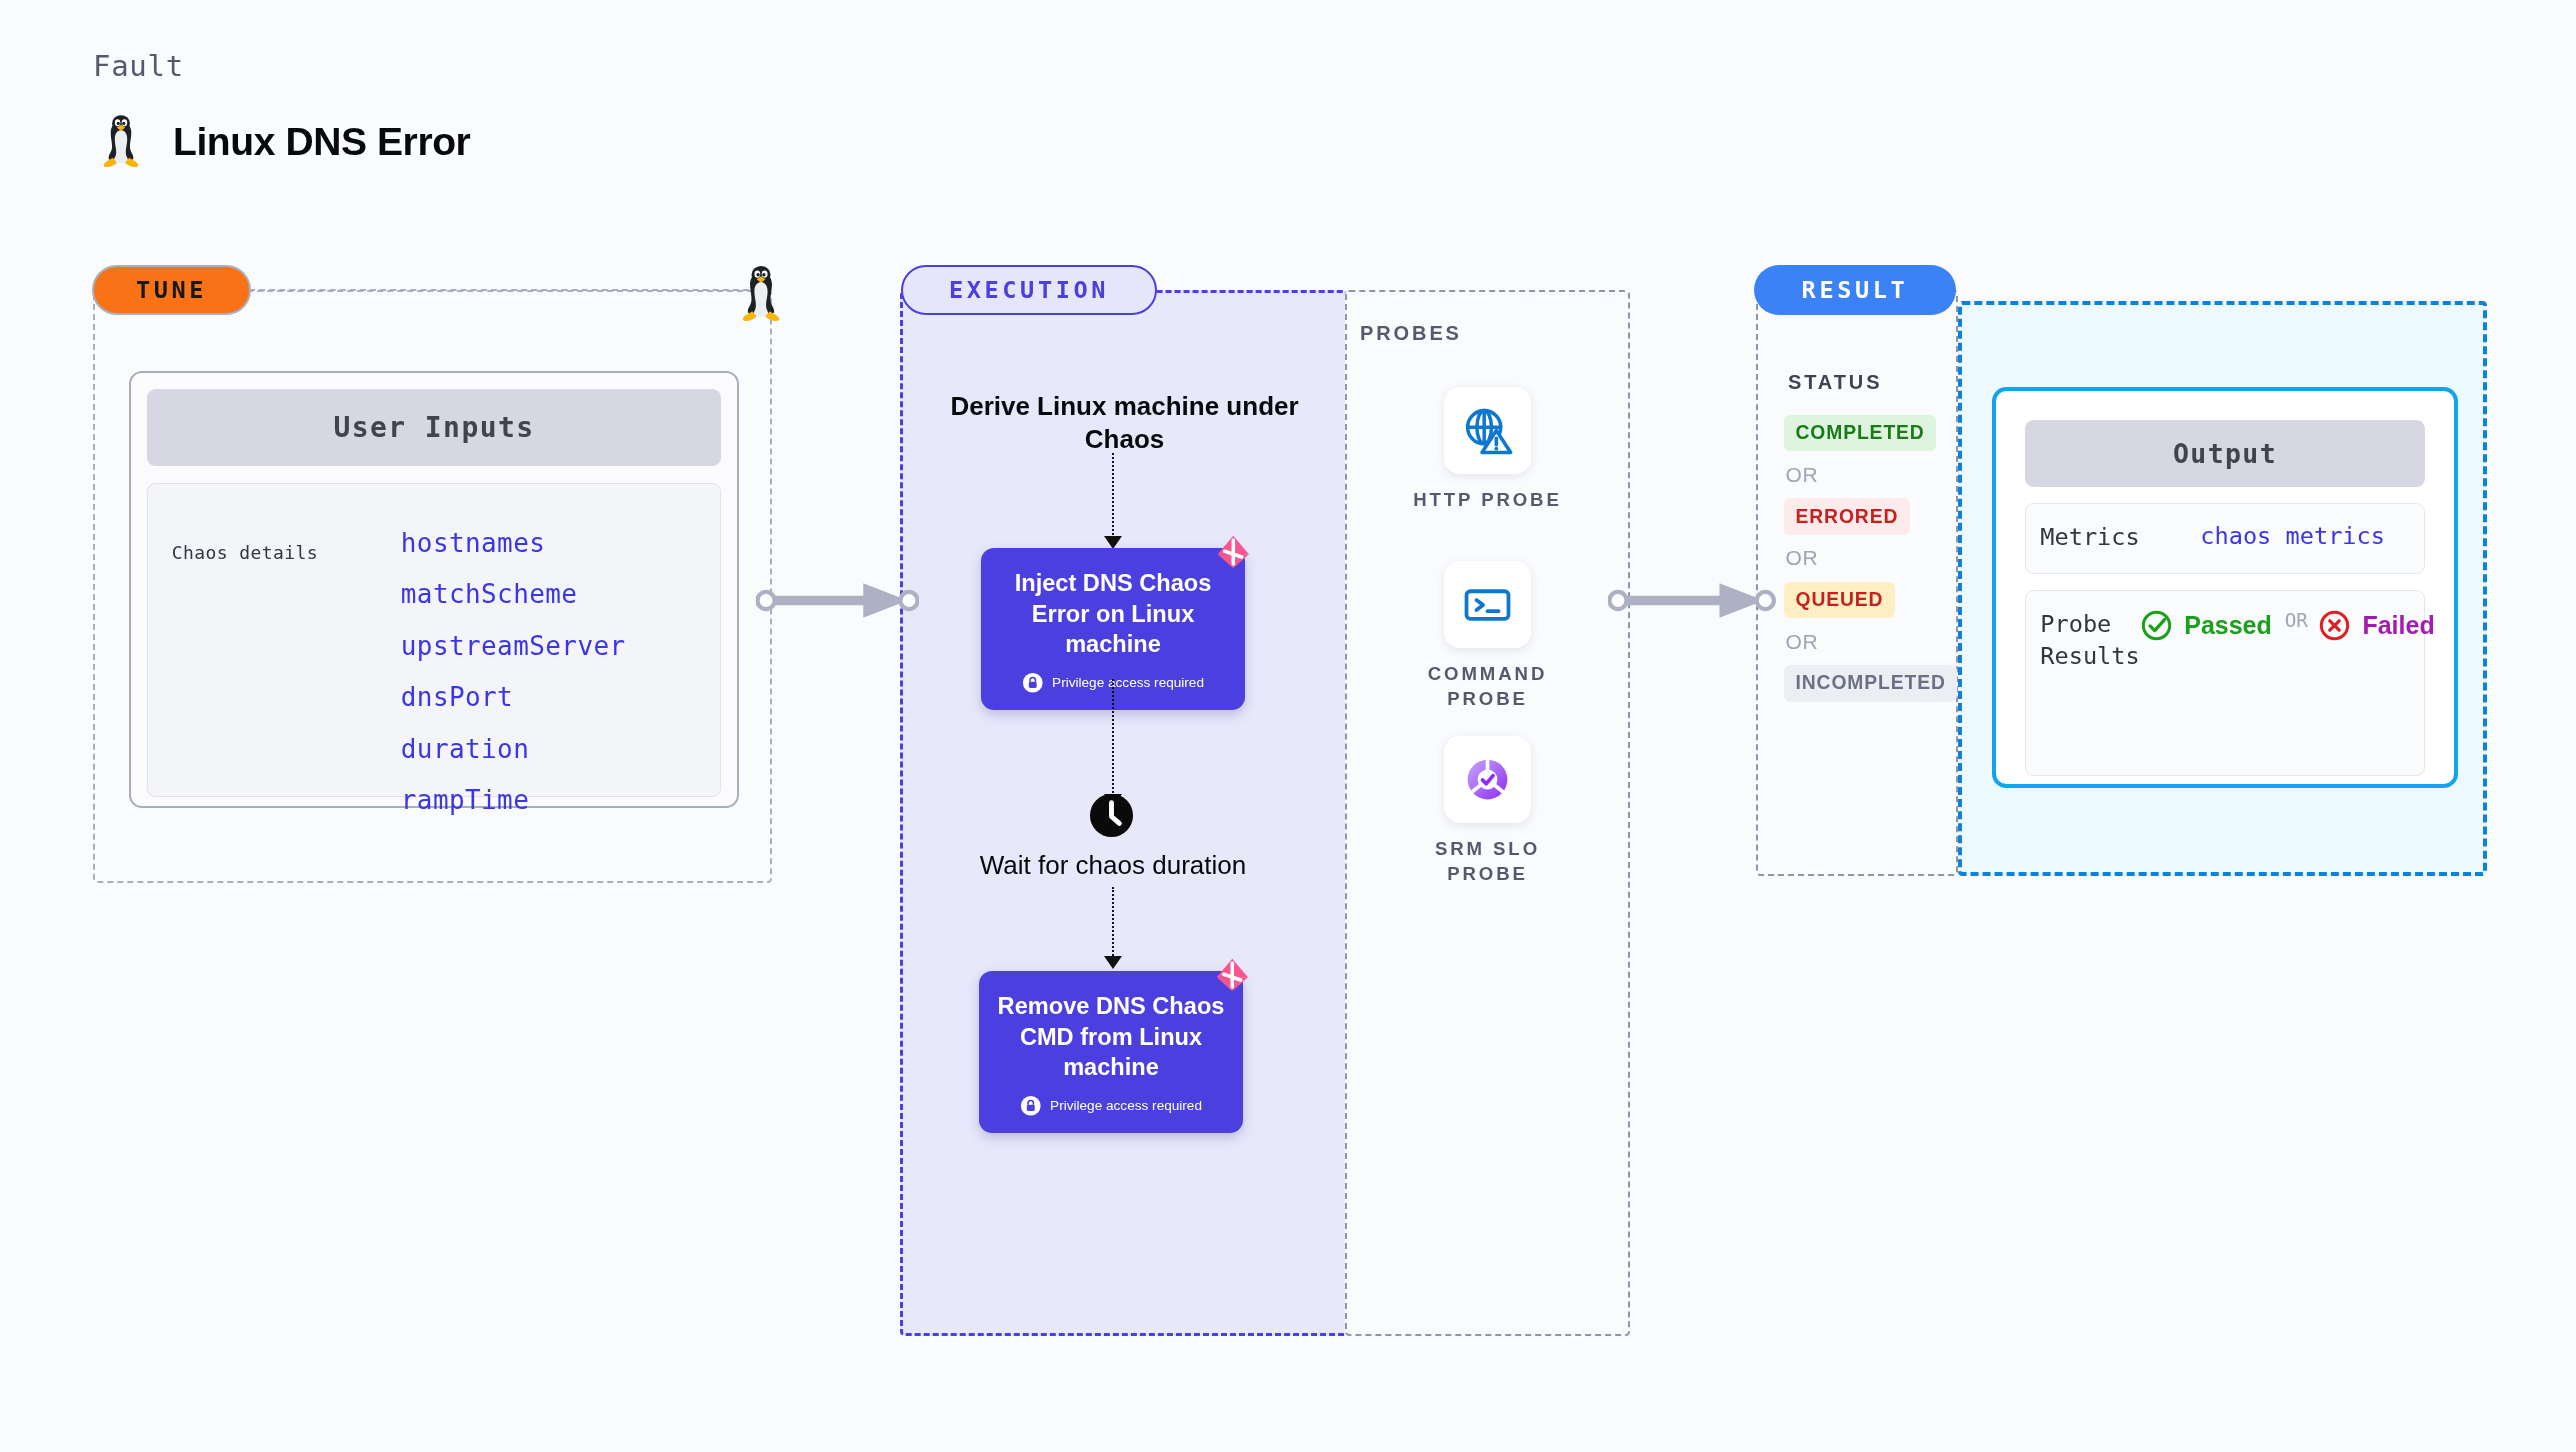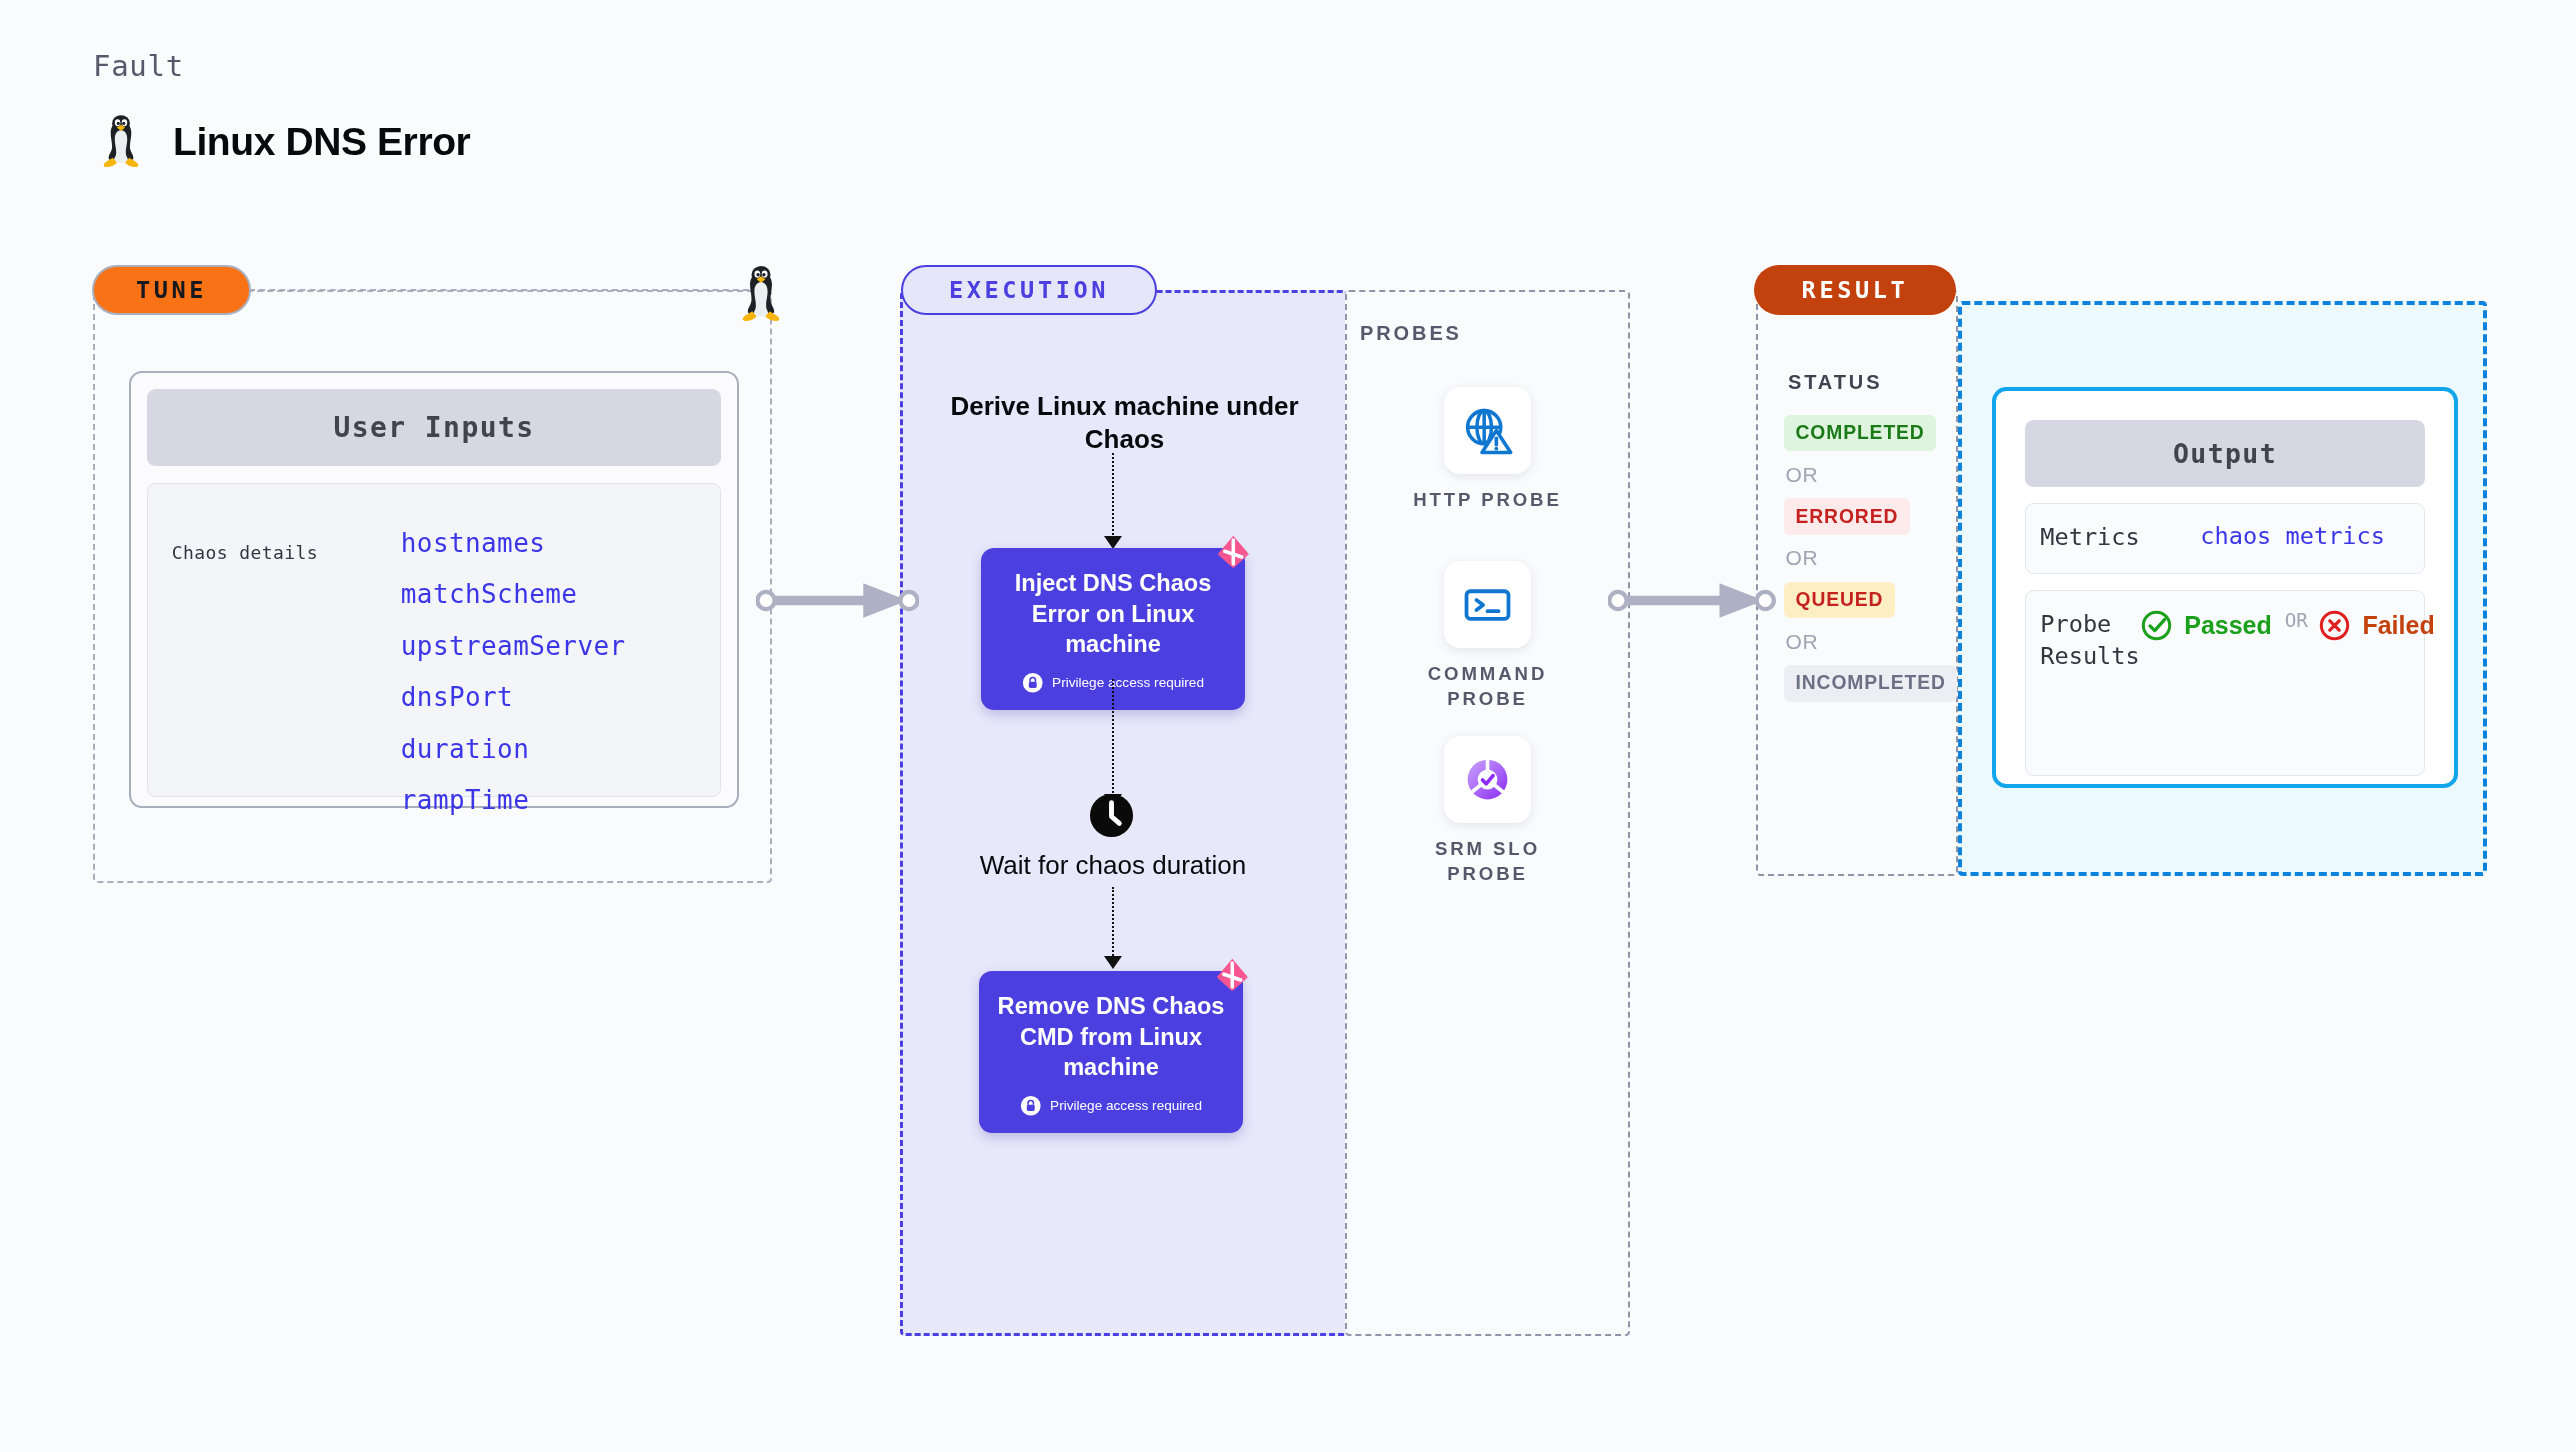--- a/index.html
+++ b/index.html
@@ -27,21 +27,21 @@
     display: flex; align-items: center; justify-content: center;
     height: 50px; border-radius: 26px;
     font-family: "DejaVu Sans Mono", monospace;
     font-weight: 700; font-size: 23.6px; letter-spacing: 3.6px;
   }
   .pill-tune { left: 92px; top: 265px; width: 159px;
     background: #f97316; border: 2.1px solid #a9aebd; color: #16181d; }
   .pill-exec { left: 901px; top: 265px; width: 256px;
     background: #e6e6fb; border: 2.9px solid #4b40df; color: #4b40df; }
   .pill-result { left: 1754px; top: 265px; width: 202px;
-    background: #c2410c; border: none; color: #ffffff; }
+    background: #3b82f6; border: none; color: #ffffff; }
 
   
   .region { position: absolute; border-radius: 4.3px; }
   .region-tune {
     left: 93px; top: 290px; width: 679px; height: 593px;
     border: 2.9px dashed #a9aebd; background: transparent;
   }
   .region-exec {
     left: 900px; top: 290px; width: 448px; height: 1046px;
     border: 3.6px dashed #4b40df; background: #e8e8fb;
@@ -182,21 +182,21 @@
     font-size: 23.6px; color: #33353f; width: 160px; line-height: 1.35;
   }
   .out-val-blue {
     font-family: "DejaVu Sans Mono", monospace;
     font-size: 23.6px; color: #3b35e8;
   }
   .out-row-2 { height: 186px; align-items: flex-start; }
   .pr-stack { display: flex; flex-direction: row; gap: 10px; }
   .pr-line { display: flex; align-items: center; gap: 11.5px; font-size: 25px; font-weight: 700; }
   .pr-pass { color: #1ba01b; }
-  .pr-fail { color: #c2410c; }
+  .pr-fail { color: #a21caf; }
   .pr-or { font-family: "DejaVu Sans Mono", monospace; font-size: 19.3px; color: #a0a4b3; font-weight: 400; margin-left: 2.9px; }
   .pr-ic { width: 33px; height: 33px; display: block; }
 
   
   .conn { position: absolute; height: 43px; }
   .conn-1 { left: 756px; top: 579px; width: 163px; }
   .conn-2 { left: 1608px; top: 579px; width: 168px; }
 
   
   .tune-dash-top {

